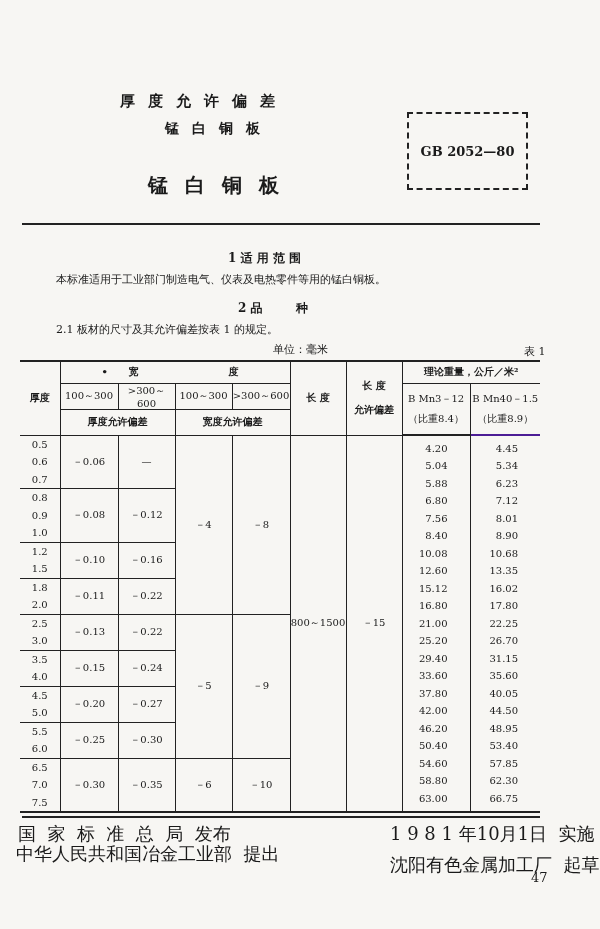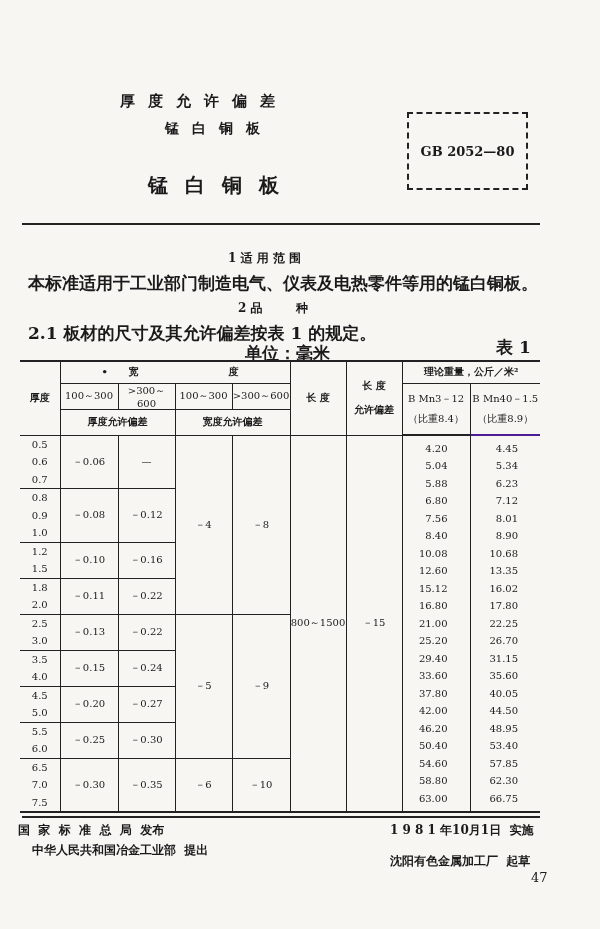--- a/index.html
+++ b/index.html
@@ -6,51 +6,51 @@
   body { width:600px; height:929px; background:#f7f6f3; position:relative; overflow:hidden;
          font-family:"DejaVu Serif", serif; color:#1a1a1a; }
   .abs { position:absolute; }
   .hdr1 { left:120px; top:92px; font-size:15px; font-weight:bold; letter-spacing:13px; }
   .hdr2 { left:165px; top:120px; font-size:14px; font-weight:bold; letter-spacing:13px; }
   .hdr3 { left:148px; top:172px; font-size:20px; font-weight:bold; letter-spacing:17px; }
   .gbbox { left:407px; top:112px; width:121px; height:78px; border:2px dashed #222; box-sizing:border-box;
            display:flex; align-items:center; justify-content:center; font-size:13px; font-weight:bold; }
   .rule { left:22px; height:2px; background:#222; }
   .sec-title { font-size:12px; font-weight:bold; }
-  .para { font-size:17px; font-weight:bold; }
+  .para { font-size:11px; font-weight:normal;margin-left:28px; }
   .small { font-size:11px; }
   table.t1 { position:absolute; left:20px; top:360px; width:520px; border-collapse:collapse;
              font-size:10px; table-layout:fixed; }
   table.t1 td { border:1px solid #222; text-align:center; vertical-align:middle; padding:0; }
   table.t1 { border-top:2px solid #222; border-bottom:2px solid #222; }
   table.t1 td.noleft { border-left:none; }
   table.t1 td.noright { border-right:none;margin-left:20px; }
   .hd { font-weight:bold; font-size:10px; }
   .stack div { height:17.5px; line-height:17.5px; }
   .wcol div { height:17.5px; line-height:17.5px; text-align:right; padding-right:22px; }
-  .footer { font-size:12px; font-weight:bold; }
+  .footer { font-size:18px; font-weight:normal; }
 </style>
 </head>
 <body>
 
 <div class="abs hdr1">厚度允许偏差</div>
 <div class="abs hdr2">锰白铜板</div>
 <div class="abs hdr3">锰白铜板</div>
 <div class="abs gbbox">
   <span>GB 2052—80</span>
 </div>
 
 <div class="abs rule" style="top:223px;width:518px;"></div>
 
 <div class="abs sec-title" style="left:228px;top:250px;">1 适 用 范 围</div>
 <div class="abs para" style="left:28px;top:272px;">本标准适用于工业部门制造电气、仪表及电热零件等用的锰白铜板。</div>
 <div class="abs sec-title" style="left:238px;top:300px;white-space:pre;">2 品        种</div>
 <div class="abs para" style="left:28px;top:322px;">2.1 板材的尺寸及其允许偏差按表 1 的规定。</div>
 <div class="abs para" style="left:245px;top:342px;">单位：毫米</div>
-<div class="abs para" style="left:496px;top:336px;">表 1</div>
+<div class="abs para" style="left:496px;top:344px;">表 1</div>
 
 <table class="t1">
   <colgroup>
     <col style="width:40px">
       <col style="width:58px">
       <col style="width:57px">
       <col style="width:57px">
       <col style="width:58px">
     <col style="width:56px">
       <col style="width:56px">
@@ -225,16 +225,16 @@
     <td>－0.35</td>
     <td>－6</td>
     <td>－10</td>
   </tr>
 </tbody>
   </table>
 
 <div class="abs rule" style="top:816px;width:518px;"></div>
 
 <div class="abs footer" style="left:18px;top:822px;white-space:pre;">国  家  标  准  总  局  发布</div>
-<div class="abs footer" style="left:32px;top:842px;white-space:pre;text-align:right;">中华人民共和国冶金工业部  提出</div>
+<div class="abs footer" style="left:16px;top:842px;white-space:pre;text-align:right;">中华人民共和国冶金工业部  提出</div>
 <div class="abs footer" style="left:390px;top:822px;white-space:pre;">1 9 8 1 年10月1日  实施</div>
 <div class="abs footer" style="left:390px;top:842px;white-space:pre;margin-top:11px;">沈阳有色金属加工厂  起草</div>
 <div class="abs small" style="left:531px;top:870px;font-size:13px;">47</div>
 
 </body></html>

